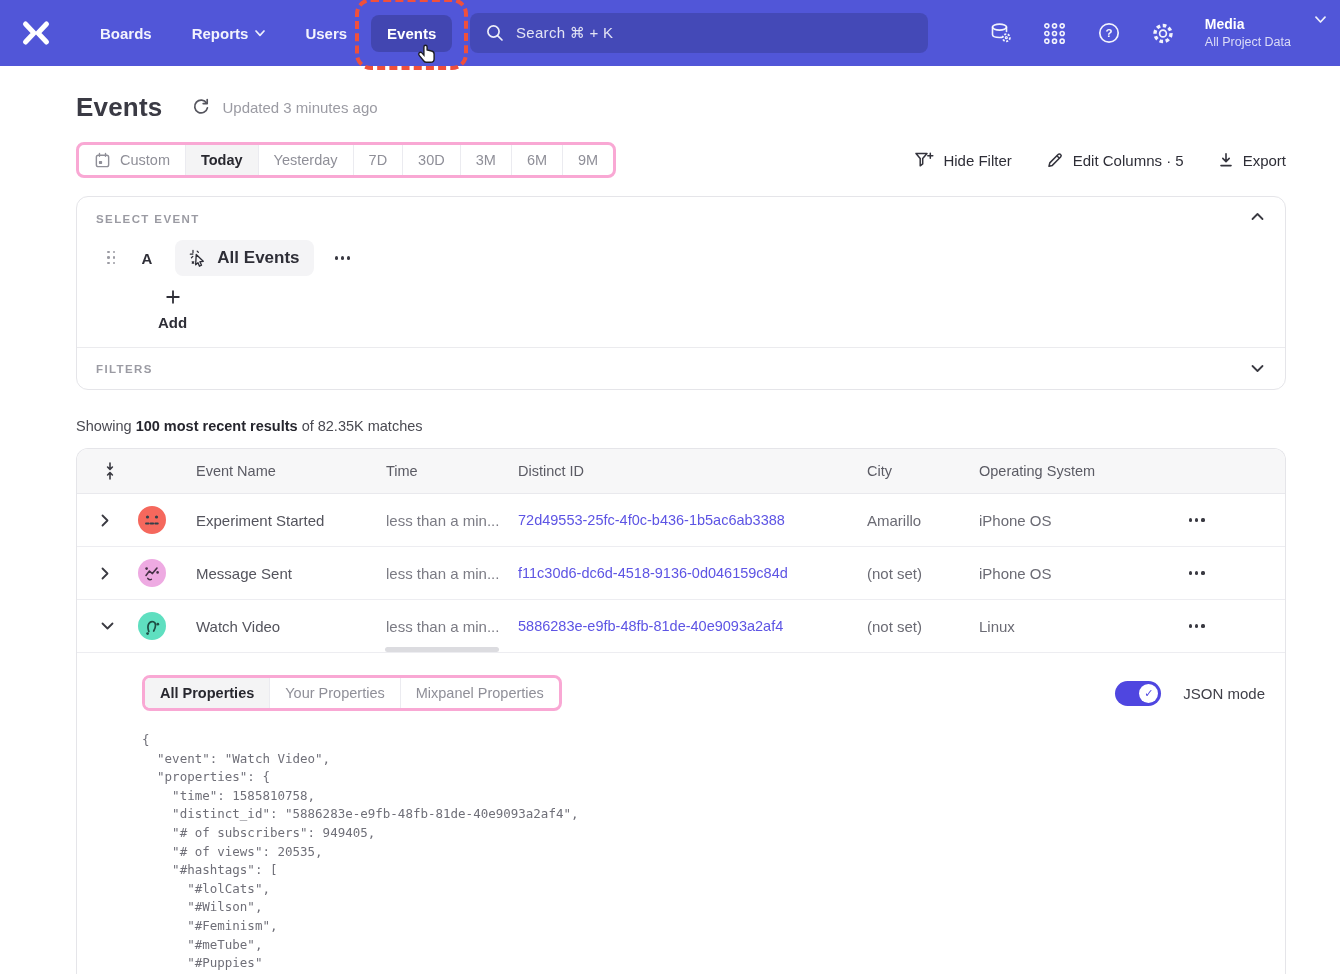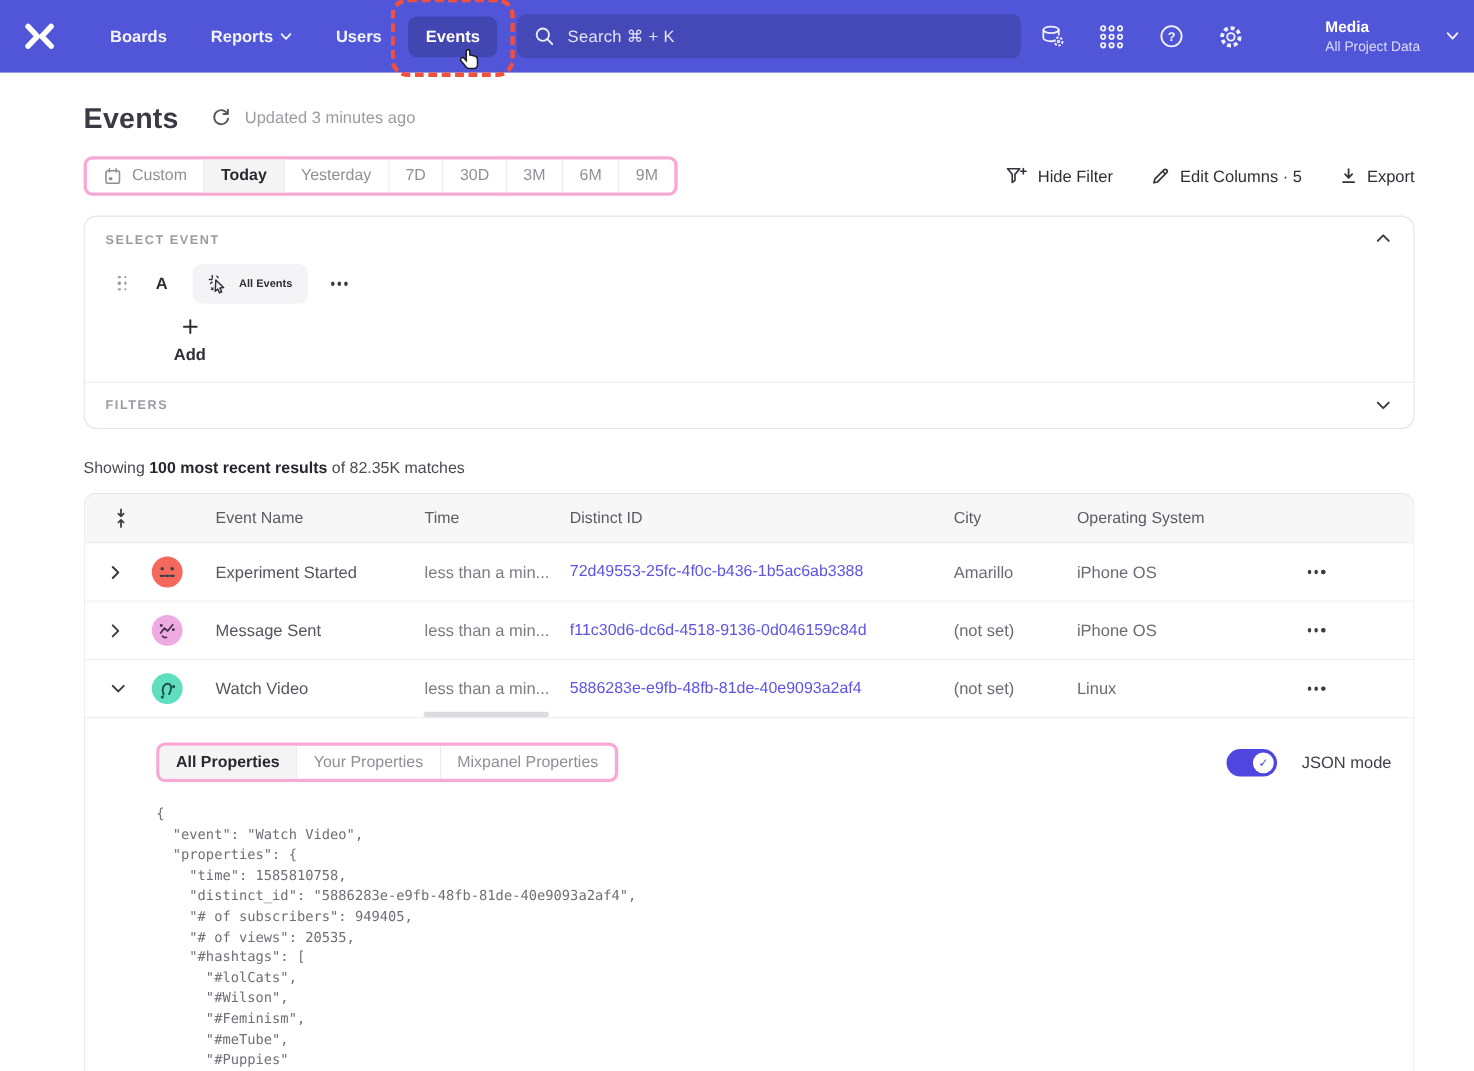--- a/index.html
+++ b/index.html
@@ -15,21 +15,21 @@
               font-size:15px; font-weight:600; display:flex; align-items:center; gap:7px; cursor:pointer; white-space:nowrap; }
   .nav-item.active { background:rgba(0,0,0,.18); color:#fff; }
   .annotation-box { position:absolute; left:-16px; top:-17px; right:-16px; bottom:-18px;
                     border:4px dashed #f0503c; border-radius:16px; pointer-events:none; }
   .annotation-cursor { position:absolute; left:54%; top:28px; width:24px; height:24px; pointer-events:none; z-index:5; }
   .nav-search { position:absolute; left:470px; top:13px; width:458px; height:40px; background:rgba(0,0,0,.15);
                 border-radius:8px; display:flex; align-items:center; padding:0 16px; gap:12px; cursor:text; }
   .nav-search span { color:rgba(255,255,255,.85); font-size:15px; letter-spacing:.3px; }
   .nav-right { position:absolute; right:14px; top:0; height:66px; display:flex; align-items:center; gap:30px; }
   .nav-icon { width:24px; height:24px; display:flex; align-items:center; justify-content:center; cursor:pointer; }
-  .project { display:flex; align-items:center; gap:24px; cursor:pointer;margin-left:44px; }
+  .project { display:flex; align-items:flex-start; gap:24px; cursor:pointer; }
   .project .pname { color:#fff; font-size:14px; font-weight:700; line-height:17px; }
   .project .pscope { color:rgba(255,255,255,.78); font-size:12.5px; line-height:16px; margin-top:1px; }
 
   
   .main { padding:0 54px 0 76px; }
   .title-row { display:flex; align-items:center; margin-top:26px; height:30px; }
   .title-row h1 { margin:0; font-size:26px; font-weight:700; color:#3a3a44; letter-spacing:.2px; }
   .refresh-btn { margin-left:30px; width:18px; height:18px; cursor:pointer; display:flex; }
   .updated { margin-left:12px; font-size:15px; color:#9b9ba3; }
 
@@ -48,21 +48,21 @@
 
   
   .qb-card { margin-top:18px; border:1px solid #e5e5e9; border-radius:12px; position:relative; background:#fff; }
   .qb-top { padding:16px 20px 16px 19px; position:relative; }
   .section-label { font-size:11.5px; font-weight:700; letter-spacing:1.4px; color:#9b9ba3; }
   .qb-row { display:flex; align-items:center; margin-top:15px; height:36px; }
   .drag-handle { margin-left:11px; display:grid; grid-template-columns:repeat(2,4px); grid-auto-rows:4px; gap:1.5px; cursor:grab; }
   .drag-handle i { width:2.6px; height:2.6px; border-radius:50%; background:#9b9ba3; }
   .step-letter { margin-left:25px; font-size:15px; font-weight:700; color:#2e2e37; }
   .event-pill { margin-left:23px; height:36px; background:#f4f4f6; border-radius:8px; display:flex; align-items:center;
-                gap:9px; padding:0 14px; font-size:10px; font-weight:700; color:#2e2e37; cursor:pointer; }
+                gap:9px; padding:0 14px; font-size:17px; font-weight:700; color:#2e2e37; cursor:pointer; }
   .more-dots { margin-left:19px; display:flex; gap:3px; cursor:pointer; padding:6px 2px; }
   .more-dots i { width:3.2px; height:3.2px; border-radius:50%; background:#3a3a42; }
   .add-row { margin-top:14px; margin-left:62px; display:flex; align-items:center; gap:10px; font-size:15px;
              font-weight:700; color:#2e2e37; cursor:pointer; width:max-content;flex-direction:column; }
   .collapse-chevron { position:absolute; right:21px; top:15px; cursor:pointer; }
   .qb-divider { border-top:1px solid #ebebee; }
   .qb-filters { height:41px; display:flex; align-items:center; justify-content:space-between; padding:0 21px 0 19px; cursor:pointer; }
 
   
   .showing { margin-top:28px; font-size:14.5px; color:#4a4a52; display:flex; gap:4px; }

